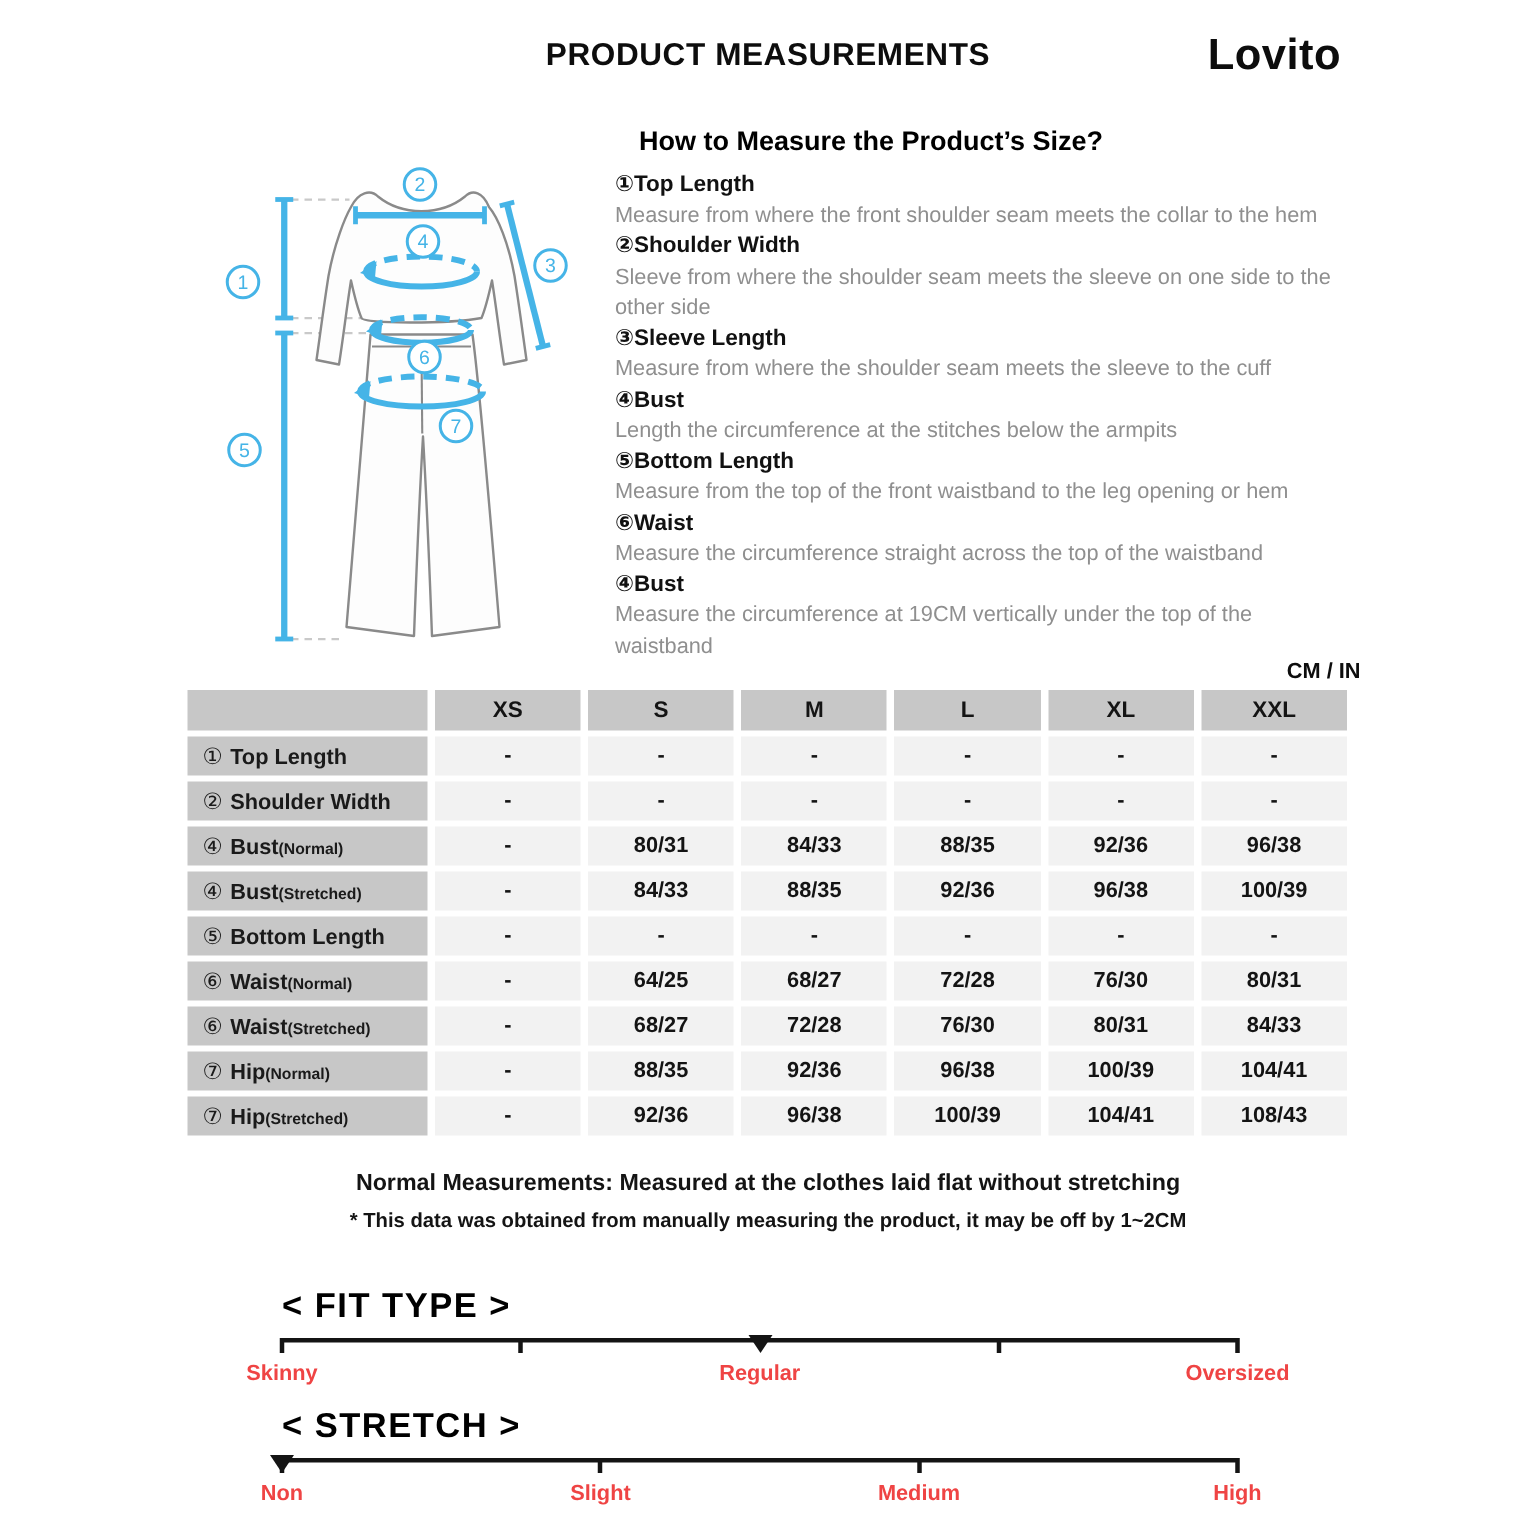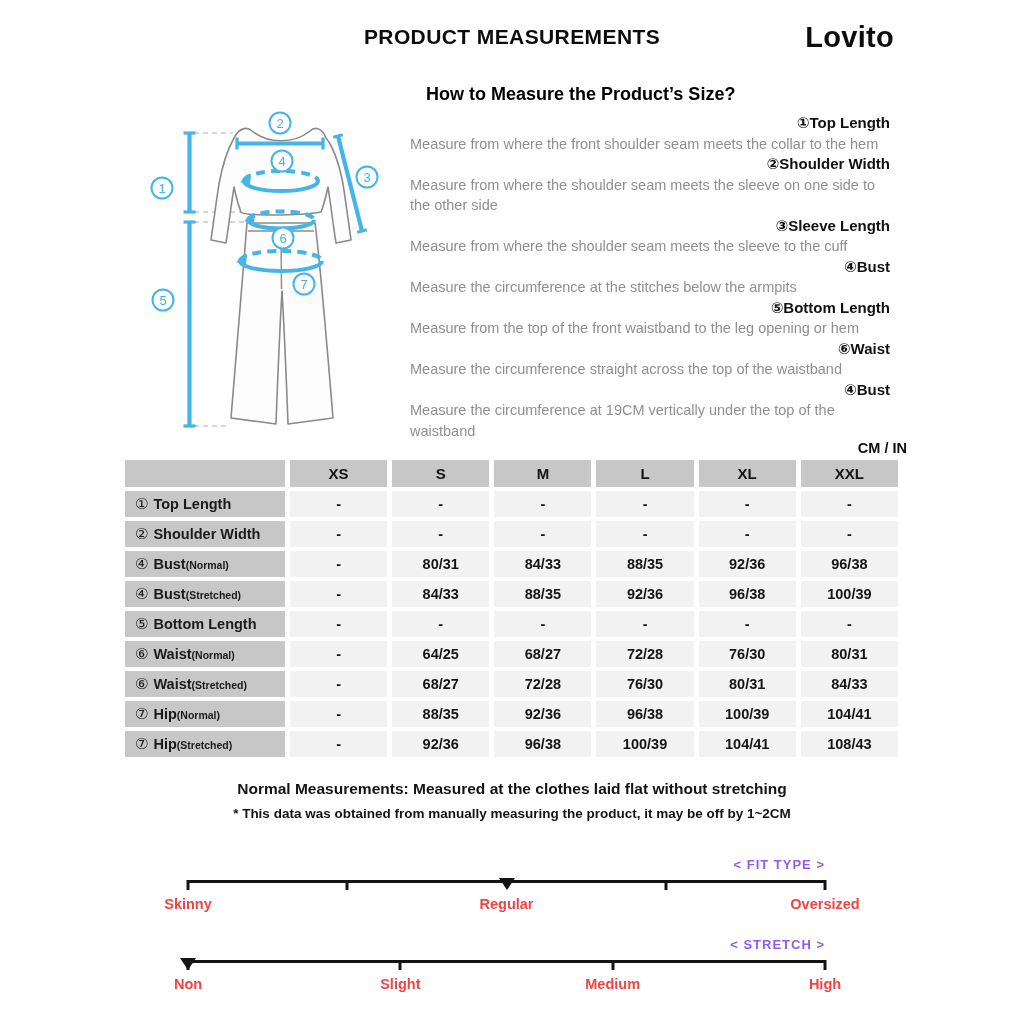--- a/index.html
+++ b/index.html
@@ -26,21 +26,21 @@
   .m-cap{stroke:var(--accent);stroke-width:3.2;fill:none;}
   .m-dash{stroke:var(--accent);stroke-width:4;fill:none;stroke-dasharray:9 6;}
   .m-solid{stroke:var(--accent);stroke-width:4;fill:none;}
   .m-arrow{fill:var(--accent);}
   .m-circle{fill:#ffffff;stroke:var(--accent);stroke-width:2;}
   .m-num{fill:var(--accent);font-size:13px;font-weight:500;text-anchor:middle;
          font-family:"Liberation Sans","DejaVu Sans",sans-serif;}
   
   .howto{position:absolute;left:410px;top:84px;width:480px;}
   .howto-heading{font-size:18px;font-weight:700;color:#000000;margin:0 0 8px 16px;}
-  .howto-title{font-size:15px;font-weight:700;color:#111;line-height:20.5px;text-align:right;}
+  .howto-title{font-size:15px;font-weight:700;color:#111;line-height:20.5px;}
   .howto-desc{font-size:14.5px;font-weight:400;color:#8f8f8f;line-height:20.5px;}
   
   .unit{position:absolute;top:440px;right:117px;font-size:14.5px;font-weight:700;color:#0d0d0d;}
   .size-table{
     position:absolute;left:120px;top:456px;width:783px;
     border-collapse:separate;border-spacing:5px 4px;table-layout:fixed;
   }
   .size-table th{
     background:#c7c7c7;height:25px;font-size:15px;font-weight:700;color:#141414;text-align:center;margin-top:32px;
   }
@@ -54,21 +54,21 @@
   .row-sub{font-size:10.5px;font-weight:700;}
   .val-cell{background:#f2f2f2;text-align:center;font-size:14.5px;font-weight:700;color:#141414;}
   
   .notes{position:absolute;left:0;right:0;top:777px;text-align:center;}
   .note{font-size:15.5px;font-weight:700;color:#141414;line-height:24px;}
   .note-small{font-size:13.5px;font-weight:700;color:#141414;line-height:20px;margin-top:3px;}
   
   .scale{position:absolute;left:188px;width:637px;}
   .scale-fit{top:857px;}
   .scale-stretch{top:937px;}
-  .scale-title{text-align:right;font-size:13px;font-weight:800;letter-spacing:1px;color:#8b5cf6;}
+  .scale-title{text-align:left;font-size:23px;font-weight:800;letter-spacing:1px;color:#000000;}
   .scale-line{position:relative;height:13px;margin-top:8px;}
   .scale-line .bar{position:absolute;left:0;right:0;top:0;height:3px;background:#141414;}
   .scale-line .tick{position:absolute;top:0;width:3px;height:10px;background:#141414;transform:translateX(-50%);}
   .scale-line .marker{
     position:absolute;top:-2px;width:0;height:0;transform:translateX(-50%);
     border-left:8px solid transparent;border-right:8px solid transparent;border-top:12px solid #141414;
   }
   .scale-labels{position:relative;height:18px;margin-top:3px;}
   .scale-label{
     position:absolute;transform:translateX(-50%);white-space:nowrap;
@@ -145,25 +145,25 @@
   <circle class="m-circle" cx="174" cy="184" r="10.5"></circle>
   <text class="m-num" x="174" y="188.5">7</text>
 </svg>
 
 <div class="howto">
   <div class="howto-heading">How to Measure the Product’s Size?</div>
   <div>
       <div class="howto-title">①Top Length</div>
       <div class="howto-desc">Measure from where the front shoulder seam meets the collar to the hem</div>
       <div class="howto-title">②Shoulder Width</div>
-      <div class="howto-desc">Measure from where the shoulder seam meets the sleeve on one side to the other side</div>
+      <div class="howto-desc">Sleeve from where the shoulder seam meets the sleeve on one side to the other side</div>
       <div class="howto-title">③Sleeve Length</div>
       <div class="howto-desc">Measure from where the shoulder seam meets the sleeve to the cuff</div>
       <div class="howto-title">④Bust</div>
-      <div class="howto-desc">Measure the circumference at the stitches below the armpits</div>
+      <div class="howto-desc">Length the circumference at the stitches below the armpits</div>
       <div class="howto-title">⑤Bottom Length</div>
       <div class="howto-desc">Measure from the top of the front waistband to the leg opening or hem</div>
       <div class="howto-title">⑥Waist</div>
       <div class="howto-desc">Measure the circumference straight across the top of the waistband</div>
       <div class="howto-title">④Bust</div>
       <div class="howto-desc">Measure the circumference at 19CM vertically under the top of the waistband</div>
     </div>
 </div>
 
 <div class="unit">CM / IN</div>

